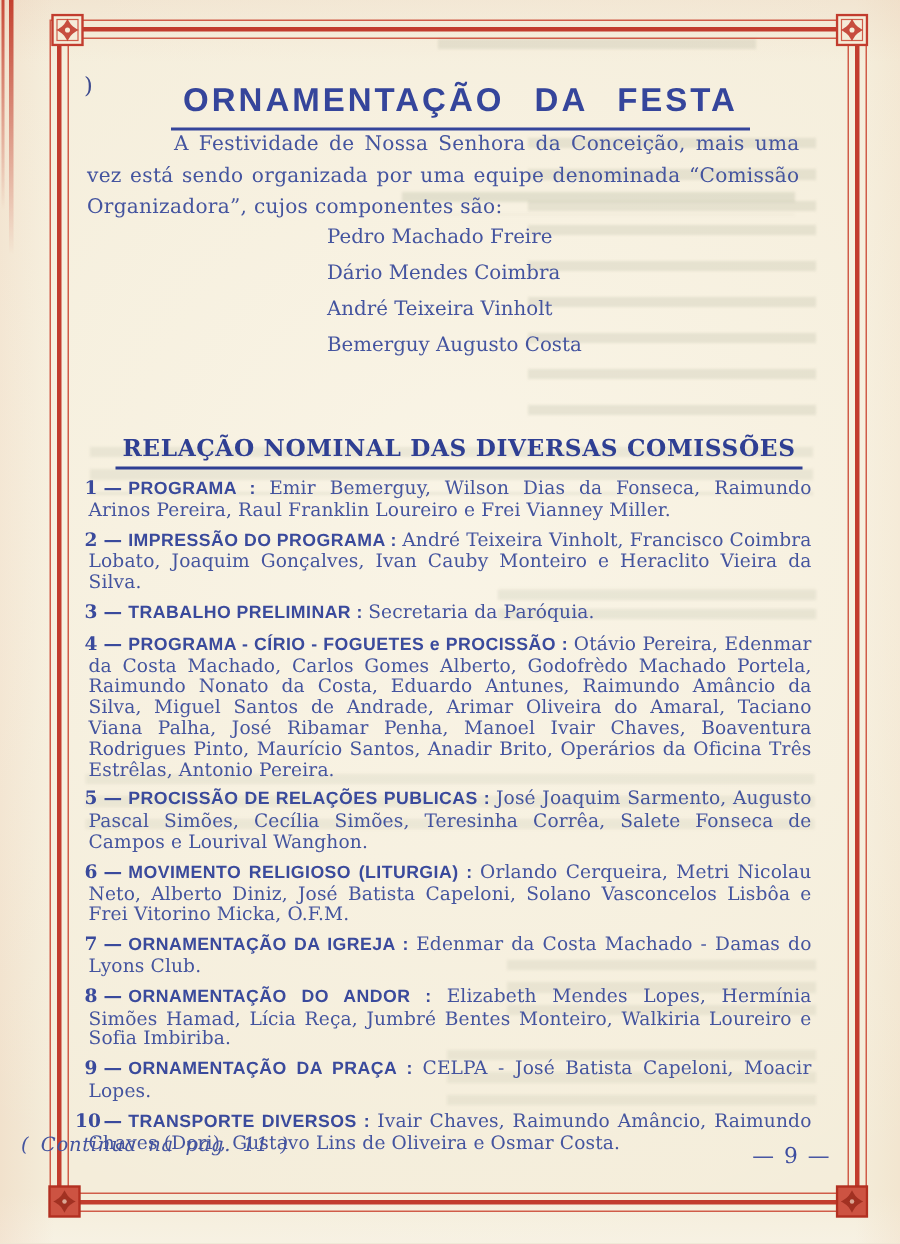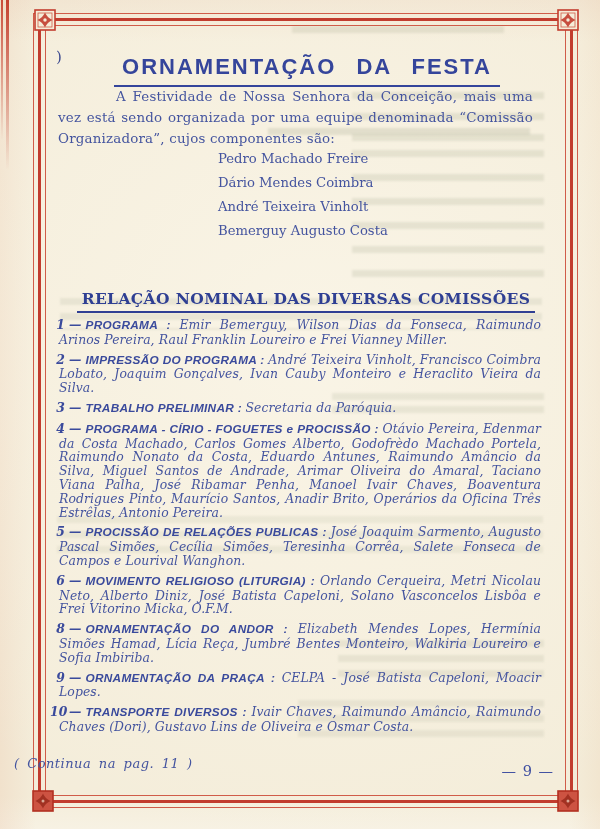--- a/index.html
+++ b/index.html
@@ -35,21 +35,21 @@
   .title{display:inline-block;padding:0 8px 5px;border-bottom:2px solid #35459b;
     font-family:"Liberation Sans","DejaVu Sans",sans-serif;font-weight:bold;
     font-size:22px;letter-spacing:2px;word-spacing:12px;color:#35459b;}
   .intro{position:absolute;left:58px;top:86px;width:475px;margin:0;
     font-size:13.4px;line-height:21px;text-align:justify;text-indent:58px;letter-spacing:.2px;}
   .members{position:absolute;left:218px;top:147px;font-size:13.2px;line-height:24px;}
   .section-wrap{position:absolute;left:12px;right:0;top:281px;margin:0;text-align:center;}
   .section{display:inline-block;padding:0 5px 3px;border-bottom:2px solid #2f3f93;
     font-weight:bold;font-size:15.5px;letter-spacing:.4px;color:#2f3f93;}
   .commissions{position:absolute;left:59px;top:318px;width:482px;}
-  .commission{text-align:justify;font-size:12.4px;line-height:13.8px;margin-bottom:6px;letter-spacing:.1px;font-style:italic;}
+  .commission{text-align:justify;font-size:12.4px;line-height:13.8px;margin-bottom:6px;letter-spacing:.1px;}
   .c-num{display:inline-block;margin-left:-9px;margin-right:4px;font-weight:bold;color:#3a4a9c;white-space:nowrap;}
   .c-digits{display:inline-block;width:15px;text-align:right;}
   .c-dash{padding-left:4px;}
   .c-head,.c-sep{font-family:"Liberation Sans","DejaVu Sans",sans-serif;font-weight:bold;
     font-size:11.8px;letter-spacing:.3px;color:#3a4a9c;}
   .continua{position:absolute;left:14px;right:0;top:756px;text-align:left;
     font-style:italic;font-size:13px;letter-spacing:.5px;word-spacing:3px;}
   .pagenum{position:absolute;right:46px;top:763px;font-size:14.5px;letter-spacing:1px;color:#3d4da0;}
 </style>
 </head>
@@ -133,20 +133,21 @@
       <div class="commission"><span class="c-num"><span class="c-digits">2</span><span class="c-dash">—</span></span><span class="c-head">IMPRESSÃO DO PROGRAMA</span><span class="c-sep"> : </span><span class="c-members">André Teixeira Vinholt, Francisco Coimbra Lobato, Joaquim Gonçalves, Ivan Cauby Monteiro e Heraclito Vieira da Silva.</span></div>
 
       <div class="commission"><span class="c-num"><span class="c-digits">3</span><span class="c-dash">—</span></span><span class="c-head">TRABALHO PRELIMINAR</span><span class="c-sep"> : </span><span class="c-members">Secretaria da Paróquia.</span></div>
 
       <div class="commission"><span class="c-num"><span class="c-digits">4</span><span class="c-dash">—</span></span><span class="c-head">PROGRAMA - CÍRIO - FOGUETES e PROCISSÃO</span><span class="c-sep"> : </span><span class="c-members">Otávio Pereira, Edenmar da Costa Machado, Carlos Gomes Alberto, Godofrèdo Machado Portela, Raimundo Nonato da Costa, Eduardo Antunes, Raimundo Amâncio da Silva, Miguel Santos de Andrade, Arimar Oliveira do Amaral, Taciano Viana Palha, José Ribamar Penha, Manoel Ivair Chaves, Boaventura Rodrigues Pinto, Maurício Santos, Anadir Brito, Operários da Oficina Três Estrêlas, Antonio Pereira.</span></div>
 
       <div class="commission"><span class="c-num"><span class="c-digits">5</span><span class="c-dash">—</span></span><span class="c-head">PROCISSÃO DE RELAÇÕES PUBLICAS</span><span class="c-sep"> : </span><span class="c-members">José Joaquim Sarmento, Augusto Pascal Simões, Cecília Simões, Teresinha Corrêa, Salete Fonseca de Campos e Lourival Wanghon.</span></div>
 
       <div class="commission"><span class="c-num"><span class="c-digits">6</span><span class="c-dash">—</span></span><span class="c-head">MOVIMENTO RELIGIOSO (LITURGIA)</span><span class="c-sep"> : </span><span class="c-members">Orlando Cerqueira, Metri Nicolau Neto, Alberto Diniz, José Batista Capeloni, Solano Vasconcelos Lisbôa e Frei Vitorino Micka, O.F.M.</span></div>
 
+      <div class="commission"><span class="c-num"><span class="c-digits">7</span><span class="c-dash">—</span></span><span class="c-head">ORNAMENTAÇÃO DA IGREJA</span><span class="c-sep"> : </span><span class="c-members">Edenmar da Costa Machado - Damas do Lyons Club.</span></div>
 
       <div class="commission"><span class="c-num"><span class="c-digits">8</span><span class="c-dash">—</span></span><span class="c-head">ORNAMENTAÇÃO DO ANDOR</span><span class="c-sep"> : </span><span class="c-members">Elizabeth Mendes Lopes, Hermínia Simões Hamad, Lícia Reça, Jumbré Bentes Monteiro, Walkiria Loureiro e Sofia Imbiriba.</span></div>
 
       <div class="commission"><span class="c-num"><span class="c-digits">9</span><span class="c-dash">—</span></span><span class="c-head">ORNAMENTAÇÃO DA PRAÇA</span><span class="c-sep"> : </span><span class="c-members">CELPA - José Batista Capeloni, Moacir Lopes.</span></div>
 
       <div class="commission"><span class="c-num"><span class="c-digits">10</span><span class="c-dash">—</span></span><span class="c-head">TRANSPORTE DIVERSOS</span><span class="c-sep"> : </span><span class="c-members">Ivair Chaves, Raimundo Amâncio, Raimundo Chaves (Dori), Gustavo Lins de Oliveira e Osmar Costa.</span></div>
     </div>
 
   <div class="continua">( Continua na pag. 11 )</div>
 

